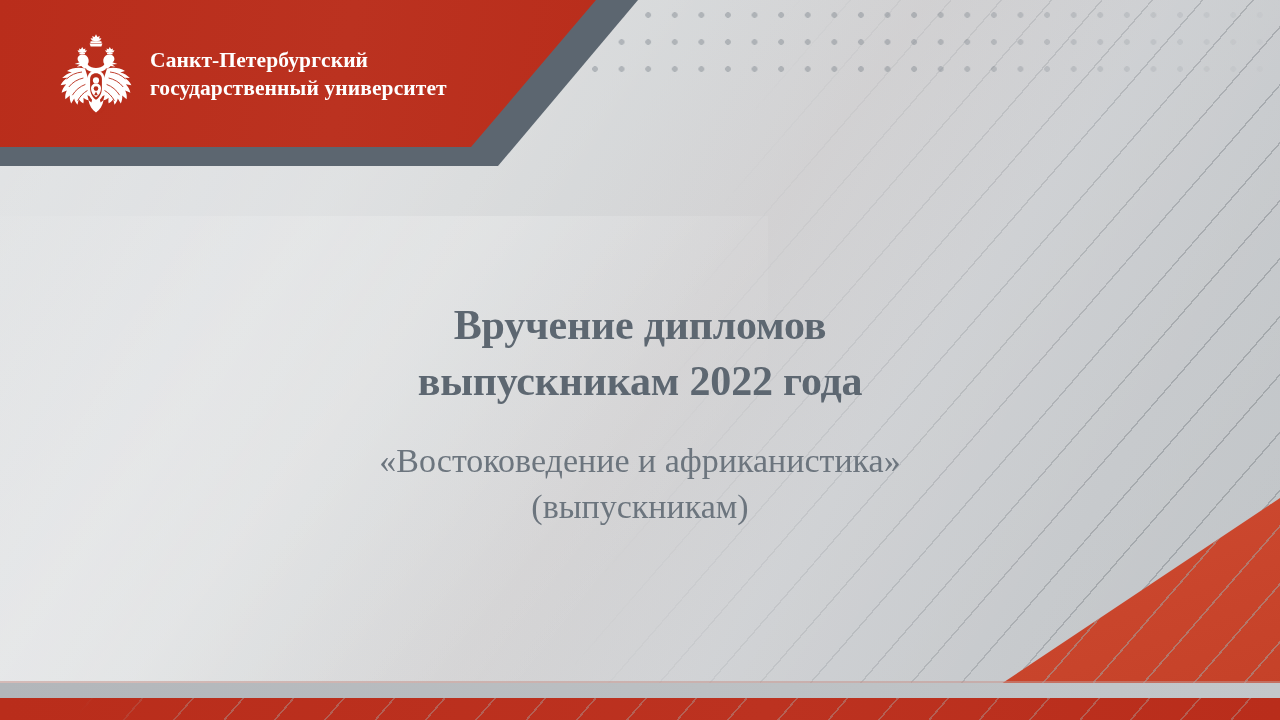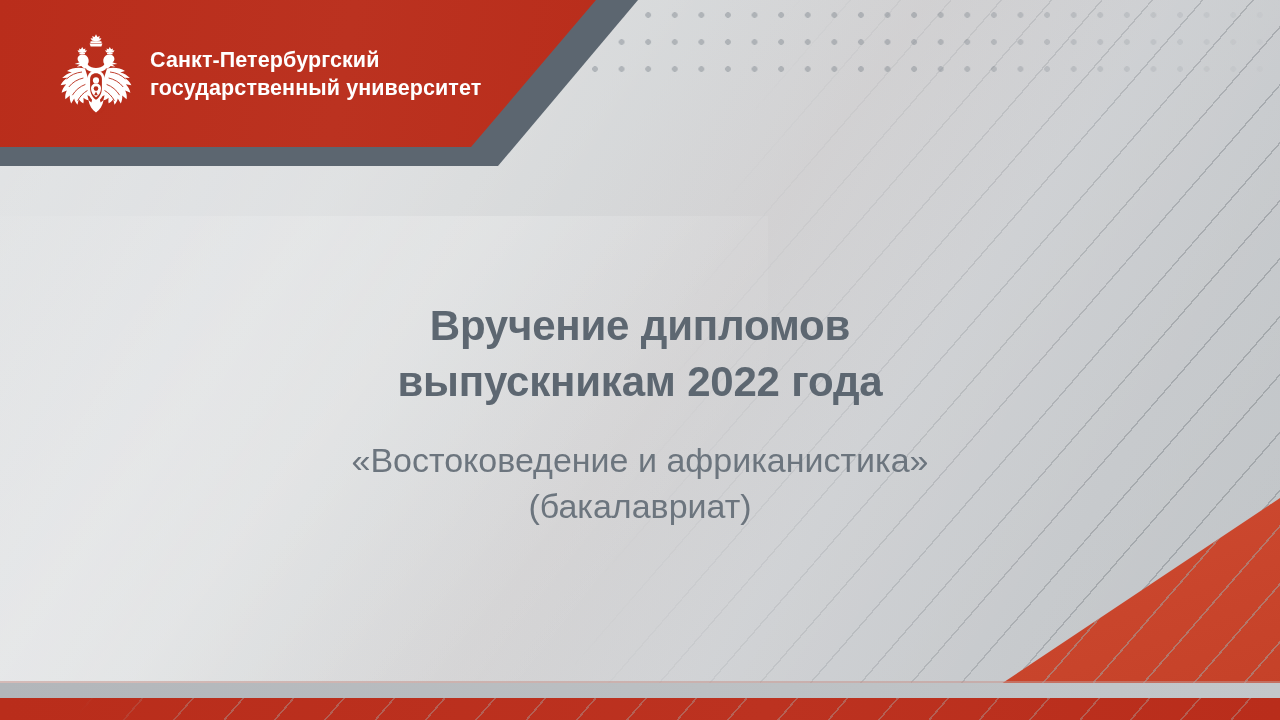--- a/index.html
+++ b/index.html
@@ -6,21 +6,21 @@
   html, body {
     margin: 0;
     padding: 0;
     background: #202020;
   }
   #slide {
     position: relative;
     width: 1280px;
     height: 720px;
     overflow: hidden;
-    font-family: Liberation Sans, sans-serif;
+    font-family: Liberation Serif, serif;
     background: #d9dbdd;
   }
 
   
   .bg-base {
     position: absolute;
     inset: 0;
     background:
       linear-gradient(118deg,
         #e2e4e5 0%,
@@ -297,21 +297,21 @@
       </svg>
     </span>
     <div class="logo-text">Санкт-Петербургский
 государственный университет</div>
   </div>
 
   <div class="title-wrap">
     <h1 class="slide-title">Вручение дипломов
 выпускникам 2022 года</h1>
     <h2 class="slide-subtitle">«Востоковедение и африканистика»
-(бакалавриат)</h2>
+(выпускникам)</h2>
   </div>
 
   <div class="corner-red"></div>
   <div class="corner-red-stripes"></div>
   <div class="hairline-pink"></div>
   <div class="band-gray"></div>
   <div class="bottom-bar"></div>
   <div class="bottom-bar-stripes"></div>
 
 </div>

